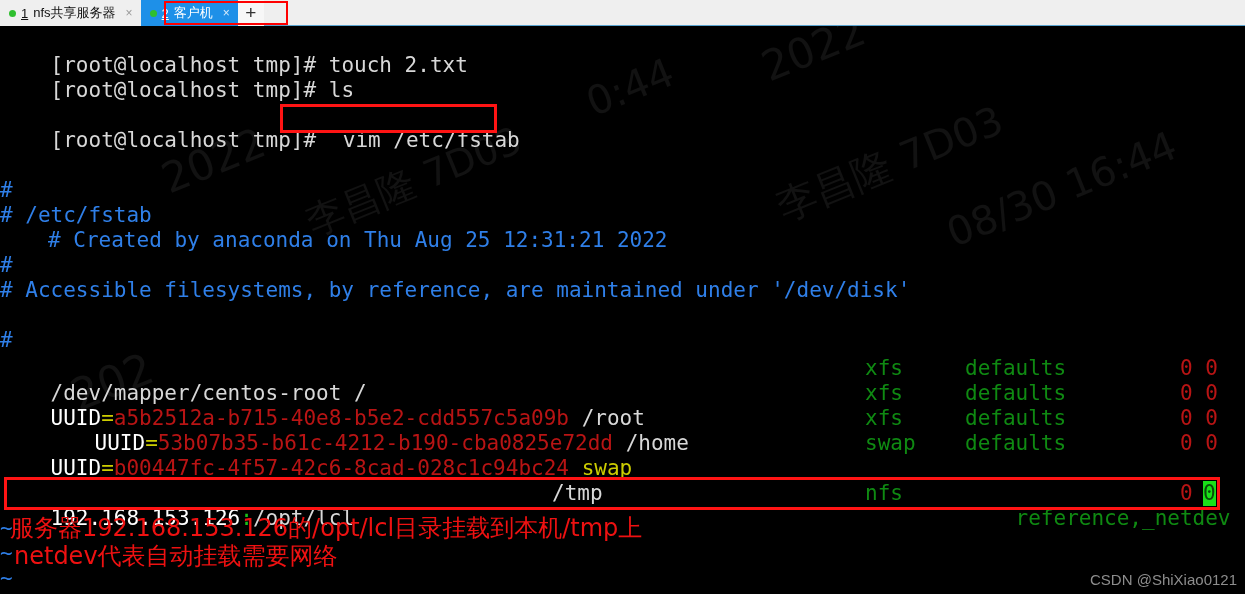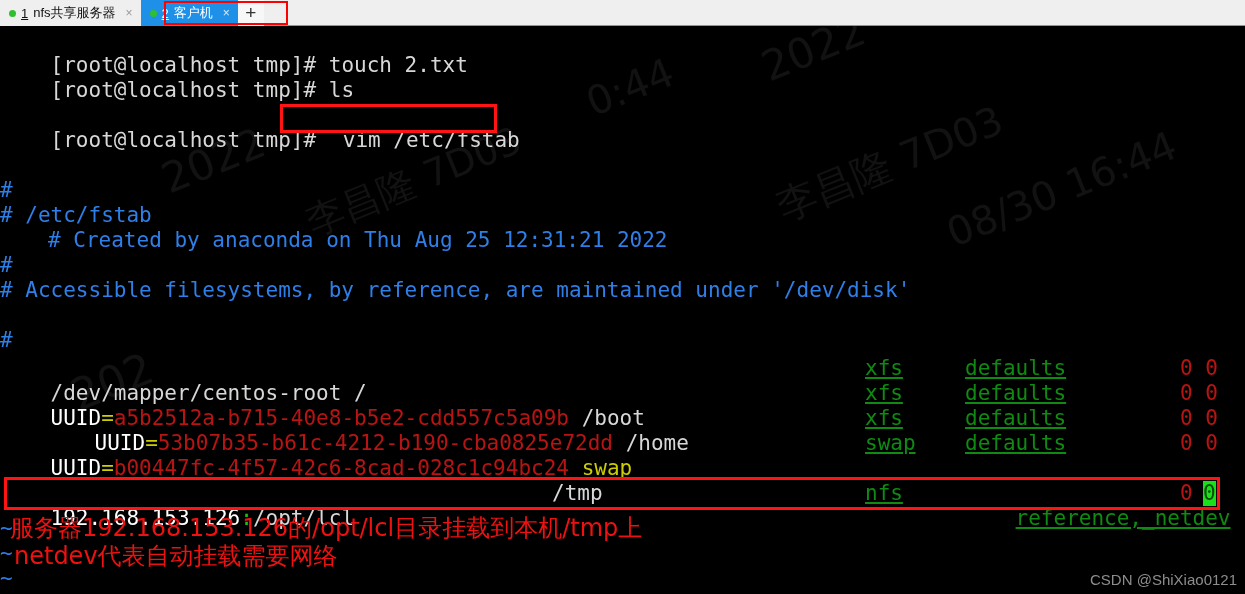--- a/index.html
+++ b/index.html
@@ -67,21 +67,21 @@
     height:25px;line-height:25px;
     font-size:21px;
     white-space:pre;
     letter-spacing:0px;
   }
   .c-white{color:#d8d8d8;}
   .c-blue{color:#2f7fe8;}
   .c-cyan{color:#ffffff;}
   .c-yellow{color:#cdcd00;}
   .c-red{color:#b81414;}
-  .c-green{color:#0f8a12;text-decoration:underline;}
+  .c-green{color:#0f8a12;}
   .c-grn-b{color:#19c119;}
   .cursor{background:#19e019;color:#0a4a0a;}
 
   .redbox{
     position:absolute;
     border:3px solid #ff1414;
     box-sizing:border-box;
     pointer-events:none;
   }
   .note{
@@ -157,21 +157,21 @@
   <div class="row c-blue" style="top:302px;">#</div>
 
   <div class="row" style="top:330px;">
     <span class="c-white">/dev/mapper/centos-root /</span>
   </div>
   <div class="row c-green" style="top:330px;left:865px;">xfs</div>
   <div class="row c-green" style="top:330px;left:965px;">defaults</div>
   <div class="row c-red" style="top:330px;left:1180px;">0 0</div>
 
   <div class="row" style="top:355px;">
-    <span class="c-cyan">UUID</span><span class="c-yellow">=</span><span class="c-red">a5b2512a-b715-40e8-b5e2-cdd557c5a09b</span><span class="c-white"> </span><span class="c-white">/boot</span>
+    <span class="c-cyan">UUID</span><span class="c-yellow">=</span><span class="c-red">a5b2512a-b715-40e8-b5e2-cdd557c5a09b</span><span class="c-white"> </span><span class="c-white">/root</span>
   </div>
   <div class="row c-green" style="top:355px;left:865px;">xfs</div>
   <div class="row c-green" style="top:355px;left:965px;">defaults</div>
   <div class="row c-red" style="top:355px;left:1180px;">0 0</div>
 
   <div class="row" style="top:380px;padding-left:44px;">
     <span class="c-cyan">UUID</span><span class="c-yellow">=</span><span class="c-red">53b07b35-b61c-4212-b190-cba0825e72dd</span><span class="c-white"> </span><span class="c-white">/home</span>
   </div>
   <div class="row c-green" style="top:380px;left:865px;">xfs</div>
   <div class="row c-green" style="top:380px;left:965px;">defaults</div>

